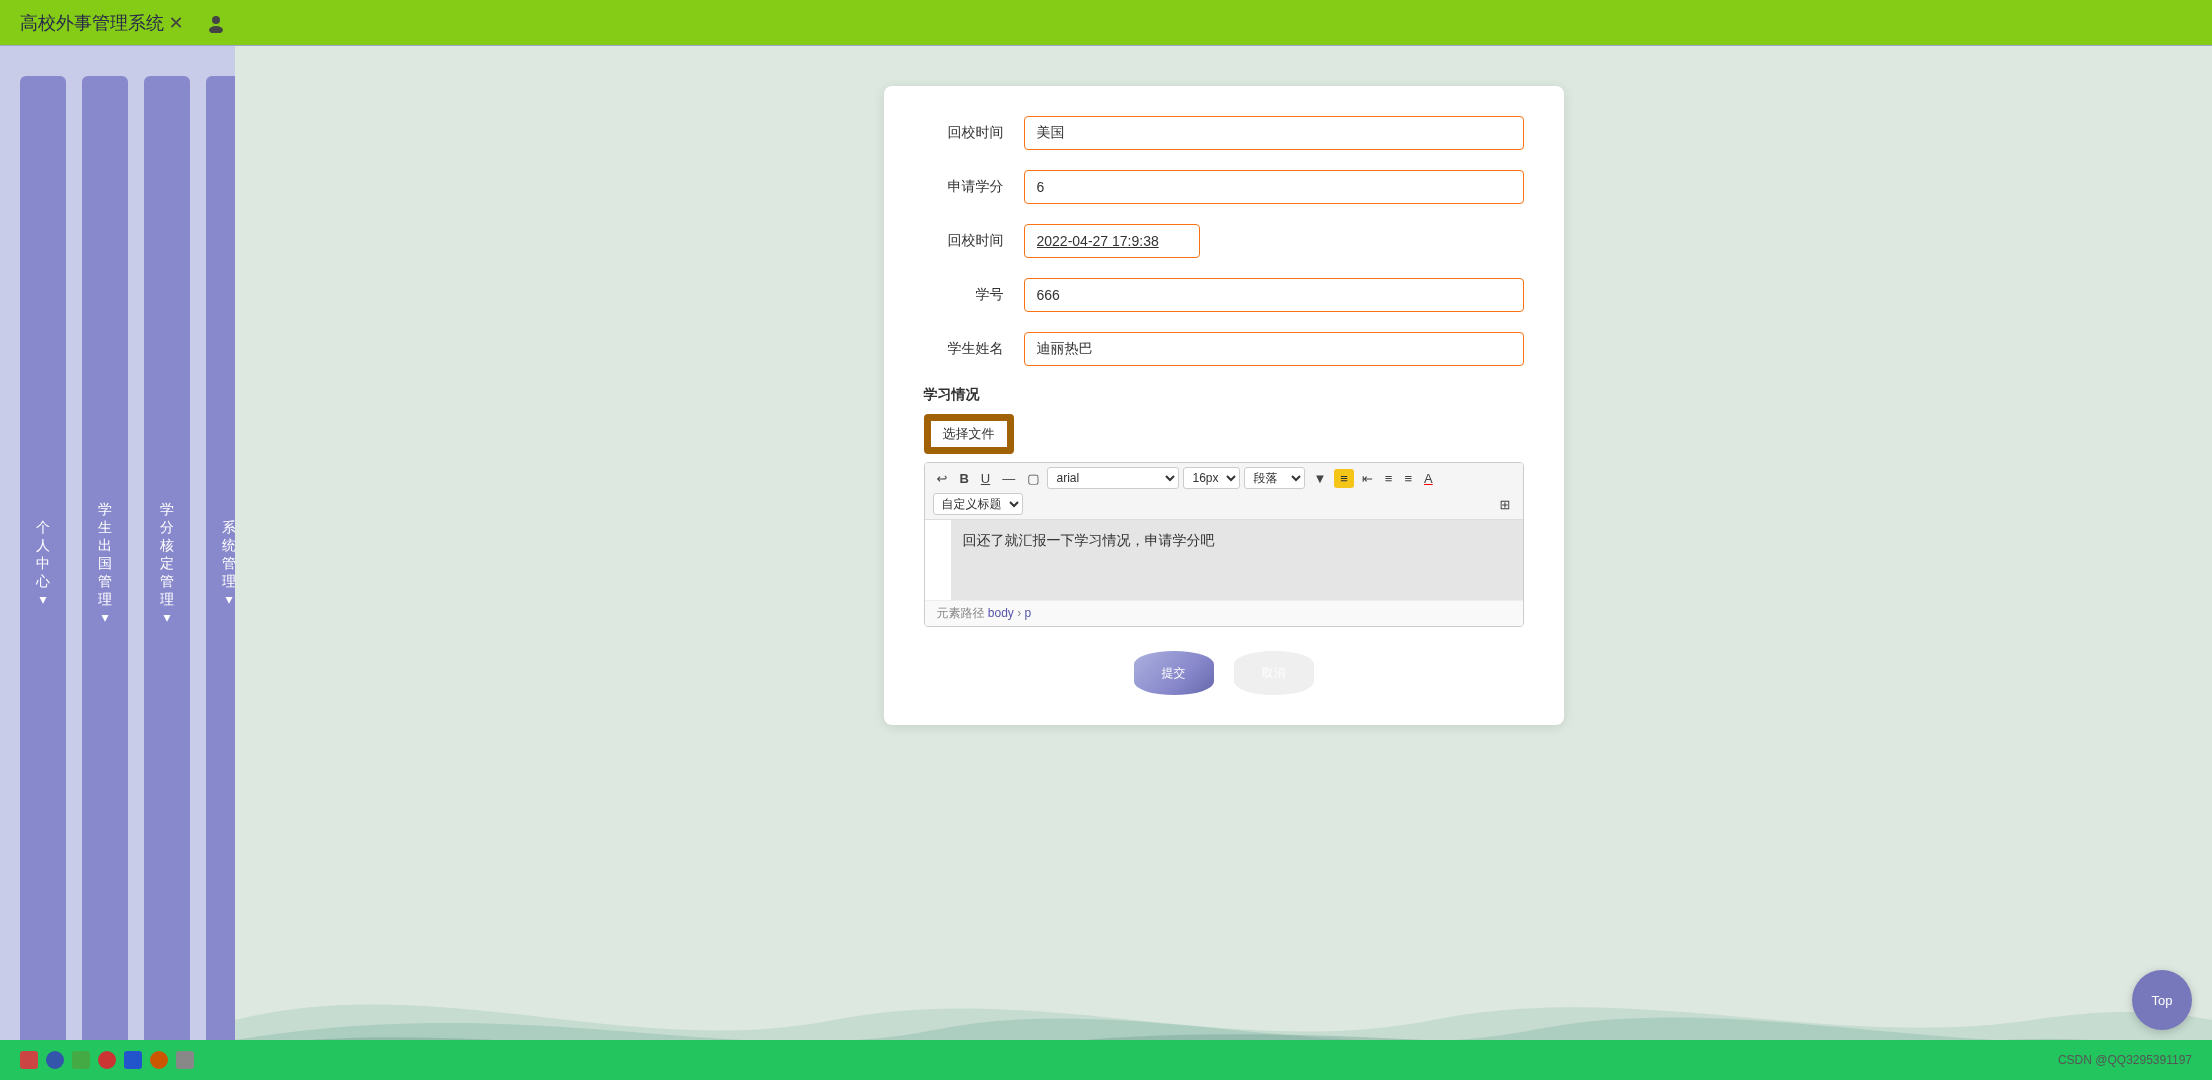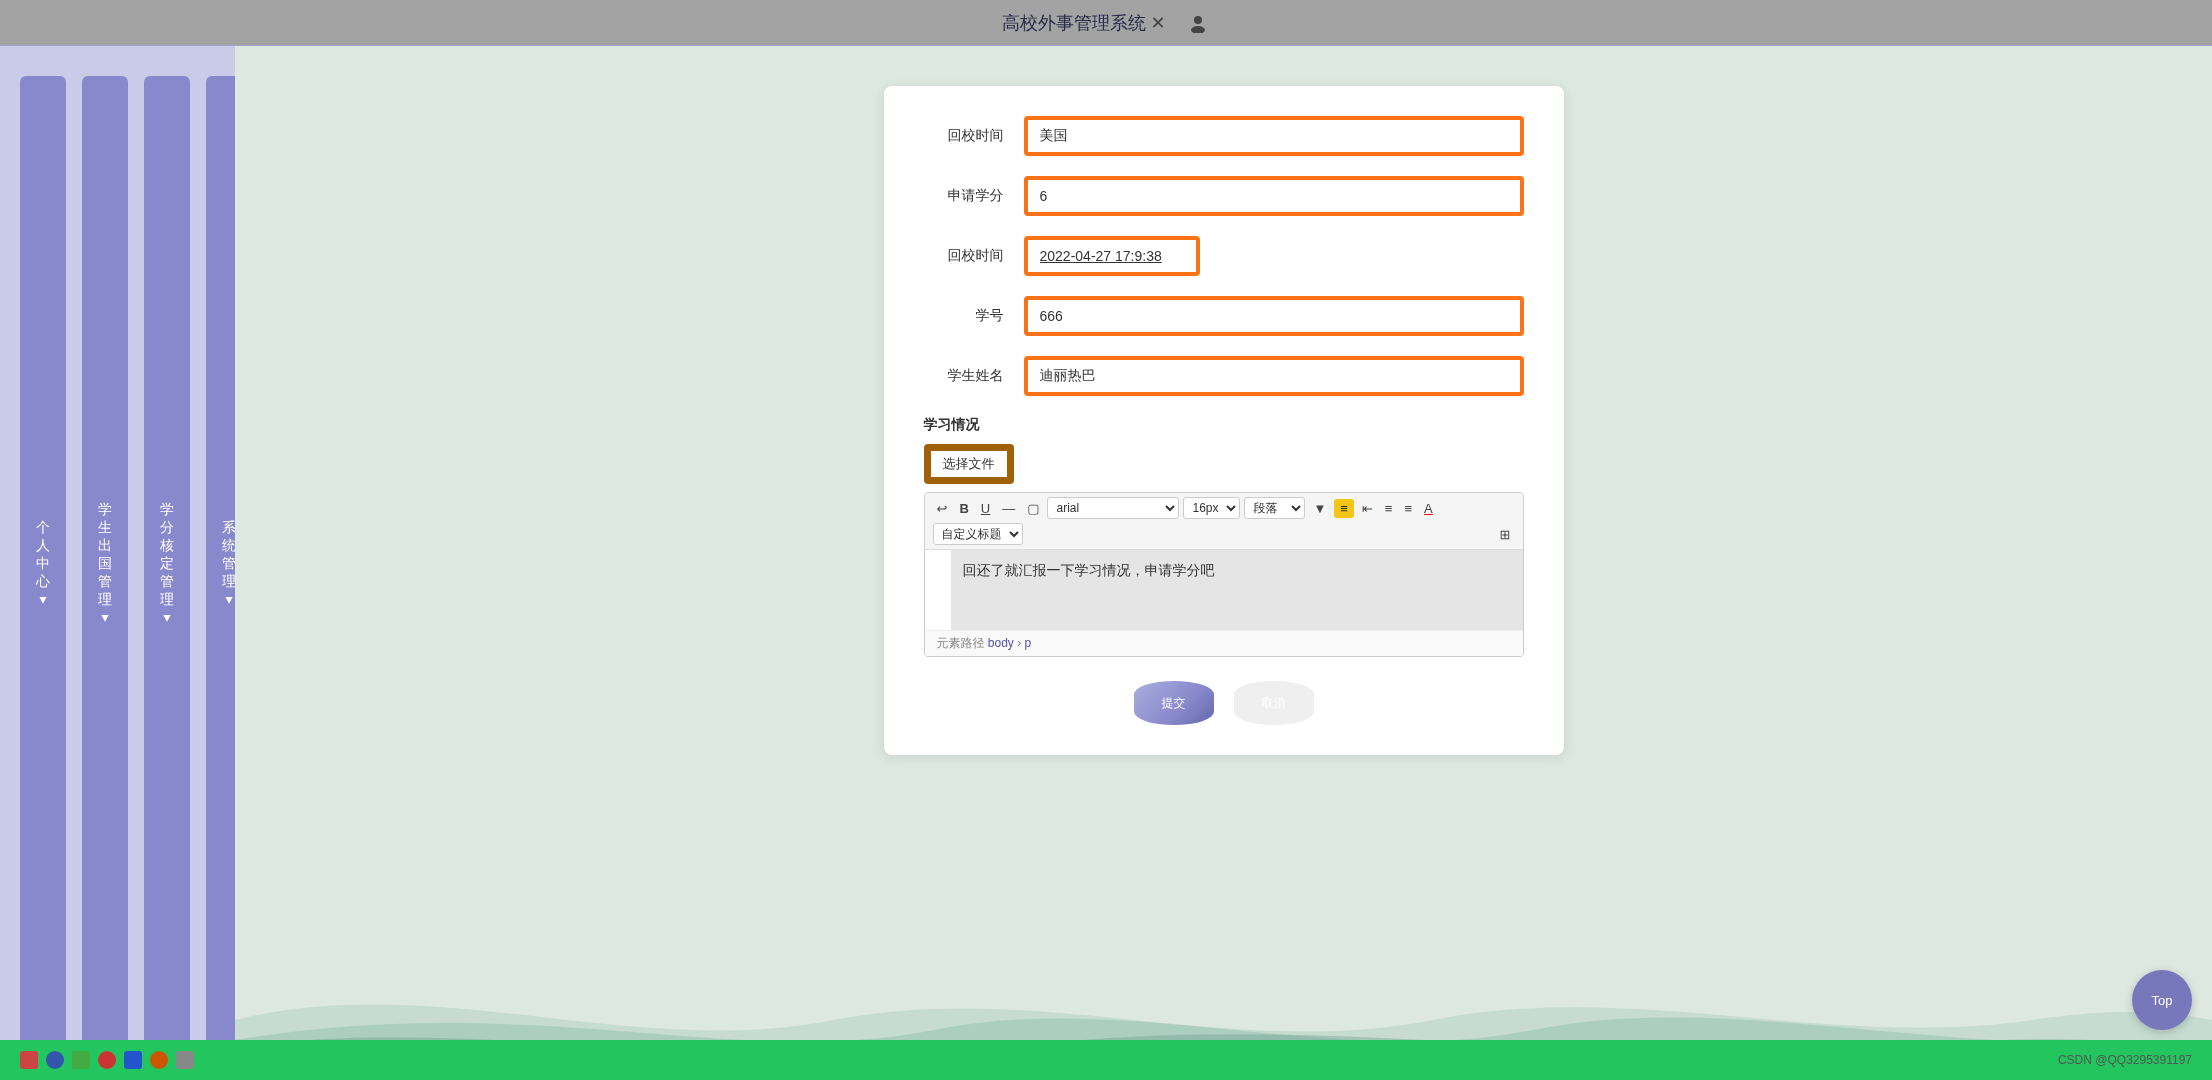--- a/index.html
+++ b/index.html
@@ -6,25 +6,25 @@
     body {
       font-family: "Microsoft YaHei", "PingFang SC", sans-serif;
       background: #c8cce8;
       min-height: 1080px;
       position: relative;
       overflow-x: hidden;
     }
 
     
     .header {
-      background: #a3a3a3;
+      background: #84cc16;
       height: 46px;
       display: flex;
       align-items: center;
-      justify-content: center;
+      justify-content: flex-start;
       padding: 0 20px;
       border-bottom: 1px solid #a0a4cc;
     }
     .header-title {
       font-size: 18px;
       color: #2a2a4a;
       font-weight: 500;
     }
     .header-icons {
       display: flex;
@@ -118,21 +118,21 @@
     }
     .form-label {
       width: 80px;
       text-align: right;
       font-size: 14px;
       color: #333;
       flex-shrink: 0;
     }
     .form-input {
       flex: 1;
-      border: 4px solid #f97316;
+      border: 1px solid #f97316;
       border-radius: 4px;
       padding: 8px 12px;
       font-size: 14px;
       color: #333;
       outline: none;
     }
 
     
     .section-label {
       font-size: 14px;

